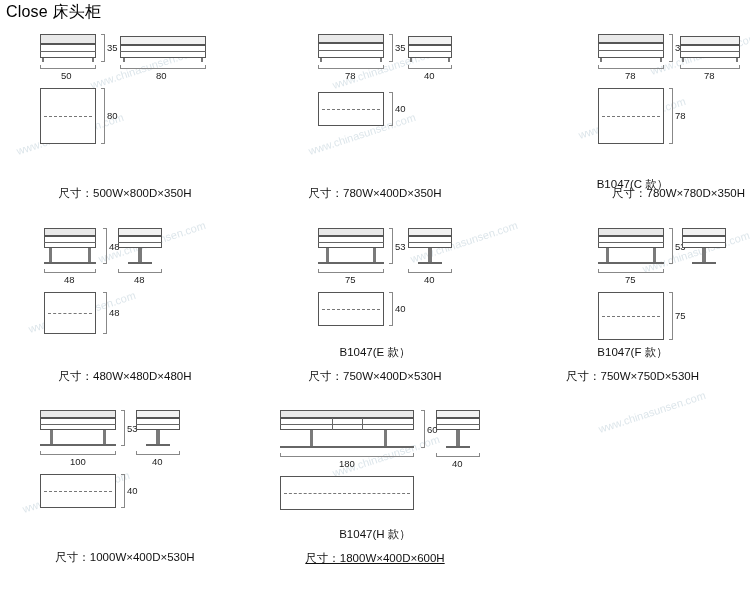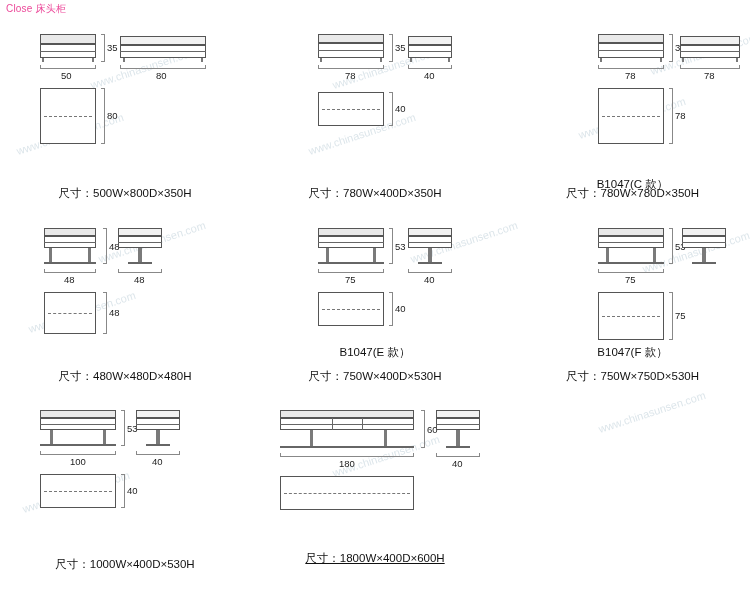--- a/index.html
+++ b/index.html
@@ -6,21 +6,21 @@
   body{
     width:750px;height:592px;
     background:#ffffff;
     font-family:"Liberation Sans","DejaVu Sans",sans-serif;
     color:#222;
     position:relative;
     overflow:hidden;
   }
   .header{
     position:absolute;left:6px;top:2px;
-    font-size:10px;color:#ec4899;
+    font-size:16px;color:#000000;
     letter-spacing:.2px;
   }
   .sheet{
     position:absolute;left:0;top:20px;width:750px;height:572px;
   }
   
   .item{position:absolute;}
   .caption{
     text-align:center;font-size:11.5px;color:#111;
     white-space:nowrap;
@@ -201,21 +201,21 @@
     <div class="dwg" style="left:78px;top:66px;">
       <div class="box" style="left:0;top:0;width:66px;height:56px;"></div>
       <div class="dash-h" style="left:4px;top:28px;width:58px;"></div>
       <div class="dimline" style="left:74px;top:0;width:1px;height:56px;"></div>
       <div class="ticky" style="left:71px;top:0;"></div>
       <div class="ticky" style="left:71px;top:55px;"></div>
       <div class="dimtxt" style="left:77px;top:22px;">78</div>
     </div>
 
     <div class="caption code" style="position:absolute;left:0;top:153px;width:225px;">B1047(C 款）</div>
-    <div class="caption size" style="position:absolute;left:0;top:158px;width:225px;">尺寸：780W×780D×350H</div>
+    <div class="caption size" style="position:absolute;left:0;top:158px;width:225px;text-align:right;">尺寸：780W×780D×350H</div>
   </div>
 
   <div class="item" style="left:10px;top:180px;width:230px;height:175px;">
 
     <div class="dwg" style="left:34px;top:28px;">
       <div class="box fill" style="left:0;top:0;width:52px;height:8px;"></div>
       <div class="box" style="left:0;top:8px;width:52px;height:12px;"></div>
       <div class="hl" style="left:0;top:14px;width:52px;"></div>
       <div class="leg" style="left:5px;top:20px;width:3px;height:14px;"></div>
       <div class="leg" style="left:44px;top:20px;width:3px;height:14px;"></div>
@@ -371,21 +371,21 @@
 
     <div class="dwg" style="left:30px;top:84px;">
       <div class="box" style="left:0;top:0;width:76px;height:34px;"></div>
       <div class="dash-h" style="left:4px;top:17px;width:68px;"></div>
       <div class="dimline" style="left:84px;top:0;width:1px;height:34px;"></div>
       <div class="ticky" style="left:81px;top:0;"></div>
       <div class="ticky" style="left:81px;top:33px;"></div>
       <div class="dimtxt" style="left:87px;top:11px;">40</div>
     </div>
 
-    <div class="caption size" style="position:absolute;left:0;top:161px;width:230px;">尺寸：1000W×400D×530H</div>
+    <div class="caption size" style="position:absolute;left:0;top:154px;width:230px;">尺寸：1000W×400D×530H</div>
   </div>
 
   <div class="item" style="left:250px;top:370px;width:250px;height:175px;">
 
     <div class="dwg" style="left:30px;top:20px;">
       <div class="box fill" style="left:0;top:0;width:134px;height:8px;"></div>
       <div class="box" style="left:0;top:8px;width:134px;height:12px;"></div>
       <div class="hl" style="left:0;top:14px;width:134px;"></div>
       <div class="vl" style="left:52px;top:8px;height:12px;"></div>
       <div class="vl" style="left:82px;top:8px;height:12px;"></div>
@@ -412,16 +412,17 @@
       <div class="tick" style="left:0;top:43px;"></div>
       <div class="tick" style="left:43px;top:43px;"></div>
       <div class="dimtxt" style="left:16px;top:48px;">40</div>
     </div>
 
     <div class="dwg" style="left:30px;top:86px;">
       <div class="box" style="left:0;top:0;width:134px;height:34px;"></div>
       <div class="dash-h" style="left:4px;top:17px;width:126px;"></div>
     </div>
 
+    <div class="caption code" style="position:absolute;left:0;top:135px;width:250px;">B1047(H 款）</div>
     <div class="caption size" style="position:absolute;left:0;top:155px;width:250px;text-decoration:underline;">尺寸：1800W×400D×600H</div>
   </div>
 
 </div>
 
 </body></html>

